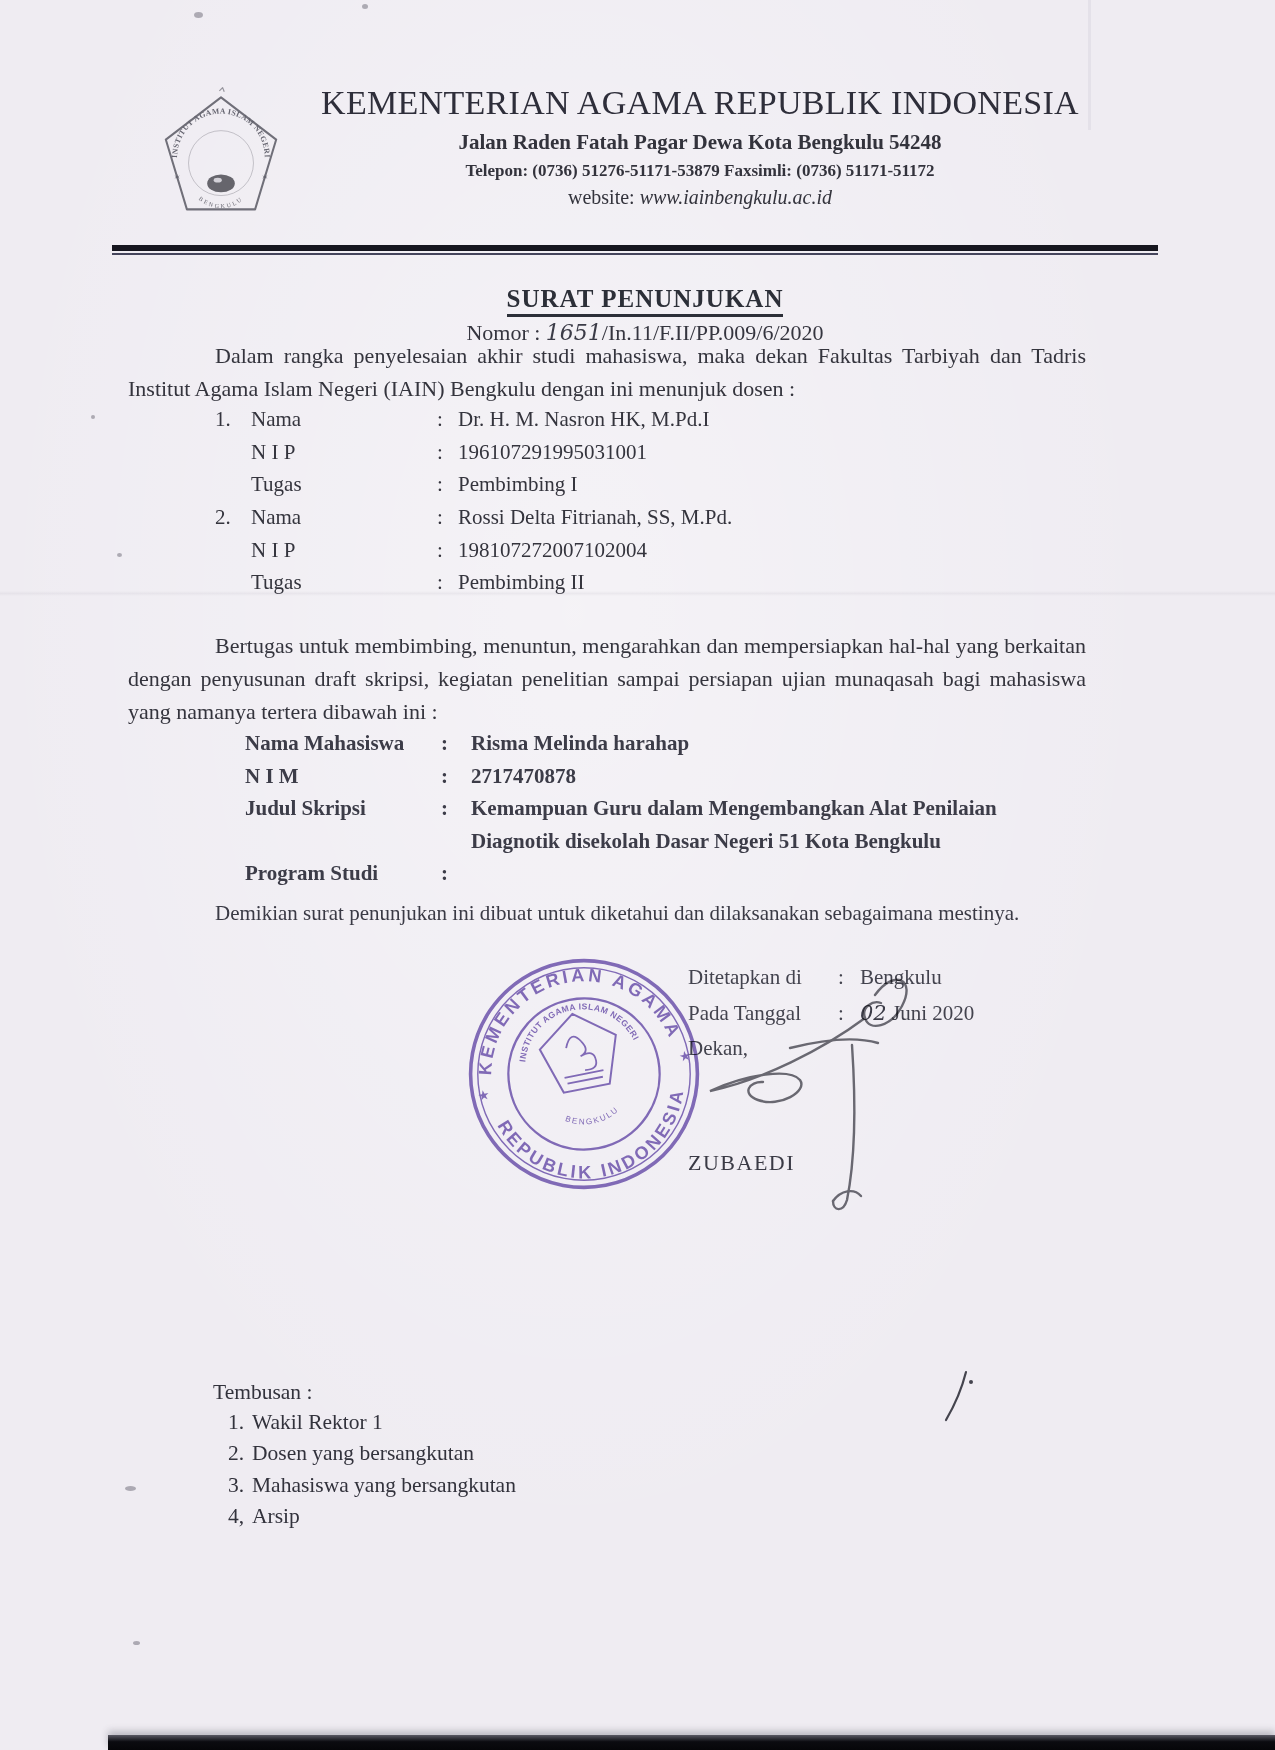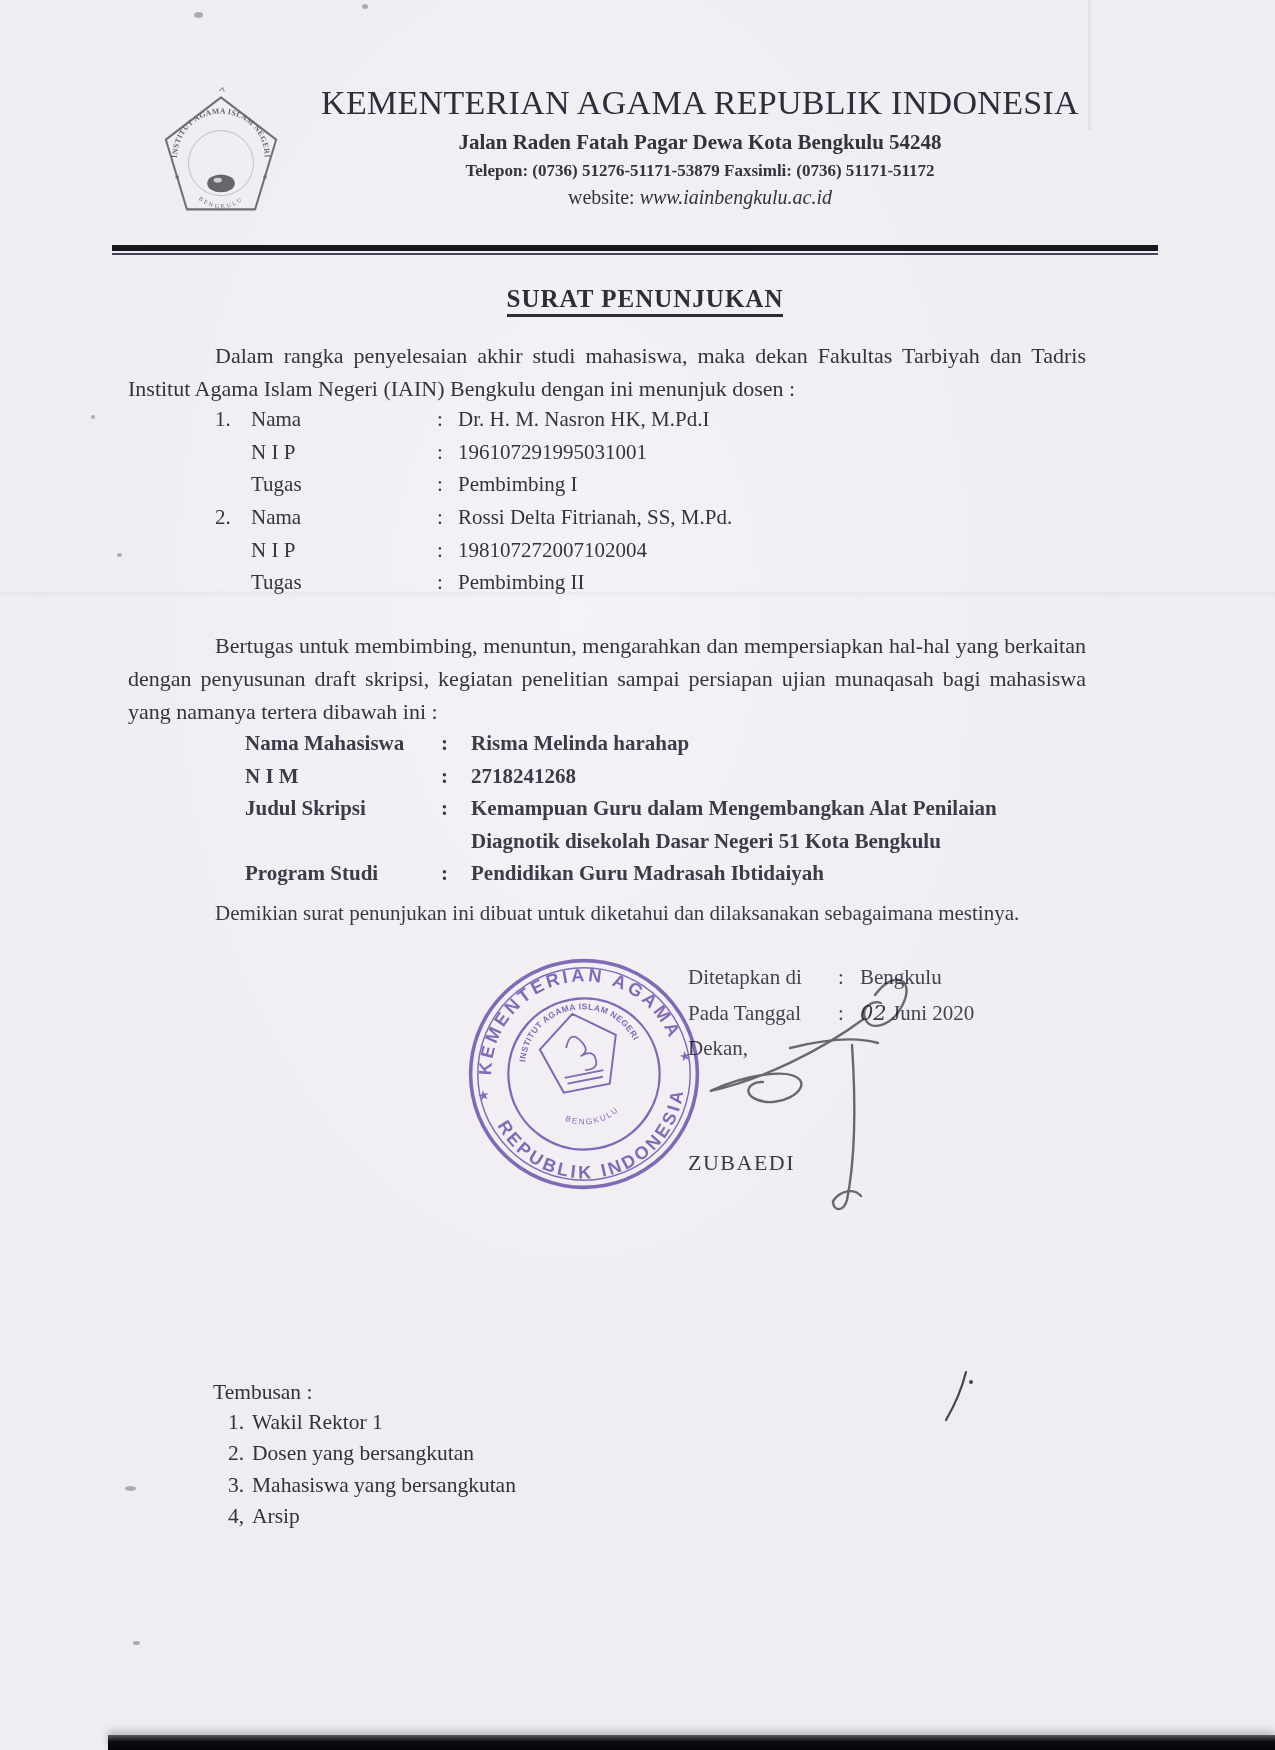--- a/index.html
+++ b/index.html
@@ -118,20 +118,21 @@
     <div class="lh-web"><span>website: </span><span class="url">www.iainbengkulu.ac.id</span></div>
   </div>
 
   <div class="abs rule">
     <div class="r1"></div>
       <div class="r2"></div>
   </div>
 
   <div class="abs title-block">
     <div><span class="doc-title">SURAT PENUNJUKAN</span></div>
+    <div class="doc-nomor"><span>Nomor : </span><span class="handwritten">1651</span><span>/In.11/F.II/PP.009/6/2020</span></div>
   </div>
 
   <div class="abs para para1">Dalam rangka penyelesaian akhir studi mahasiswa, maka dekan Fakultas Tarbiyah dan Tadris Institut Agama Islam Negeri (IAIN) Bengkulu dengan ini menunjuk dosen :</div>
 
   <div class="abs dosen">
     <div class="drow">
       <span class="dnum">1.</span>
       <span class="dlabel">Nama</span>
       <span class="dcolon">:</span>
       <span class="dval">Dr. H. M. Nasron HK, M.Pd.I</span>
@@ -172,31 +173,30 @@
 
   <div class="abs student">
     <div class="srow">
       <span class="slabel">Nama Mahasiswa</span>
       <span class="scolon">:</span>
       <span class="sval">Risma Melinda harahap</span>
     </div>
     <div class="srow">
       <span class="slabel">N I M</span>
       <span class="scolon">:</span>
-      <span class="sval">2718241268</span>
+      <span class="sval">2717470878</span>
     </div>
     <div class="srow">
       <span class="slabel">Judul Skripsi</span>
       <span class="scolon">:</span>
       <span class="sval">Kemampuan Guru dalam Mengembangkan Alat Penilaian Diagnotik disekolah Dasar Negeri 51 Kota Bengkulu</span>
     </div>
     <div class="srow">
       <span class="slabel">Program Studi</span>
       <span class="scolon">:</span>
-      <span class="sval">Pendidikan Guru Madrasah Ibtidaiyah</span>
     </div>
   </div>
 
   <div class="abs closing">Demikian surat penunjukan ini dibuat untuk diketahui dan dilaksanakan sebagaimana mestinya.</div>
 
   <div class="abs sig">
     <div class="sig-line">
       <span class="sig-label">Ditetapkan di</span>
       <span class="sig-colon">:</span>
       <span>Bengkulu</span>

